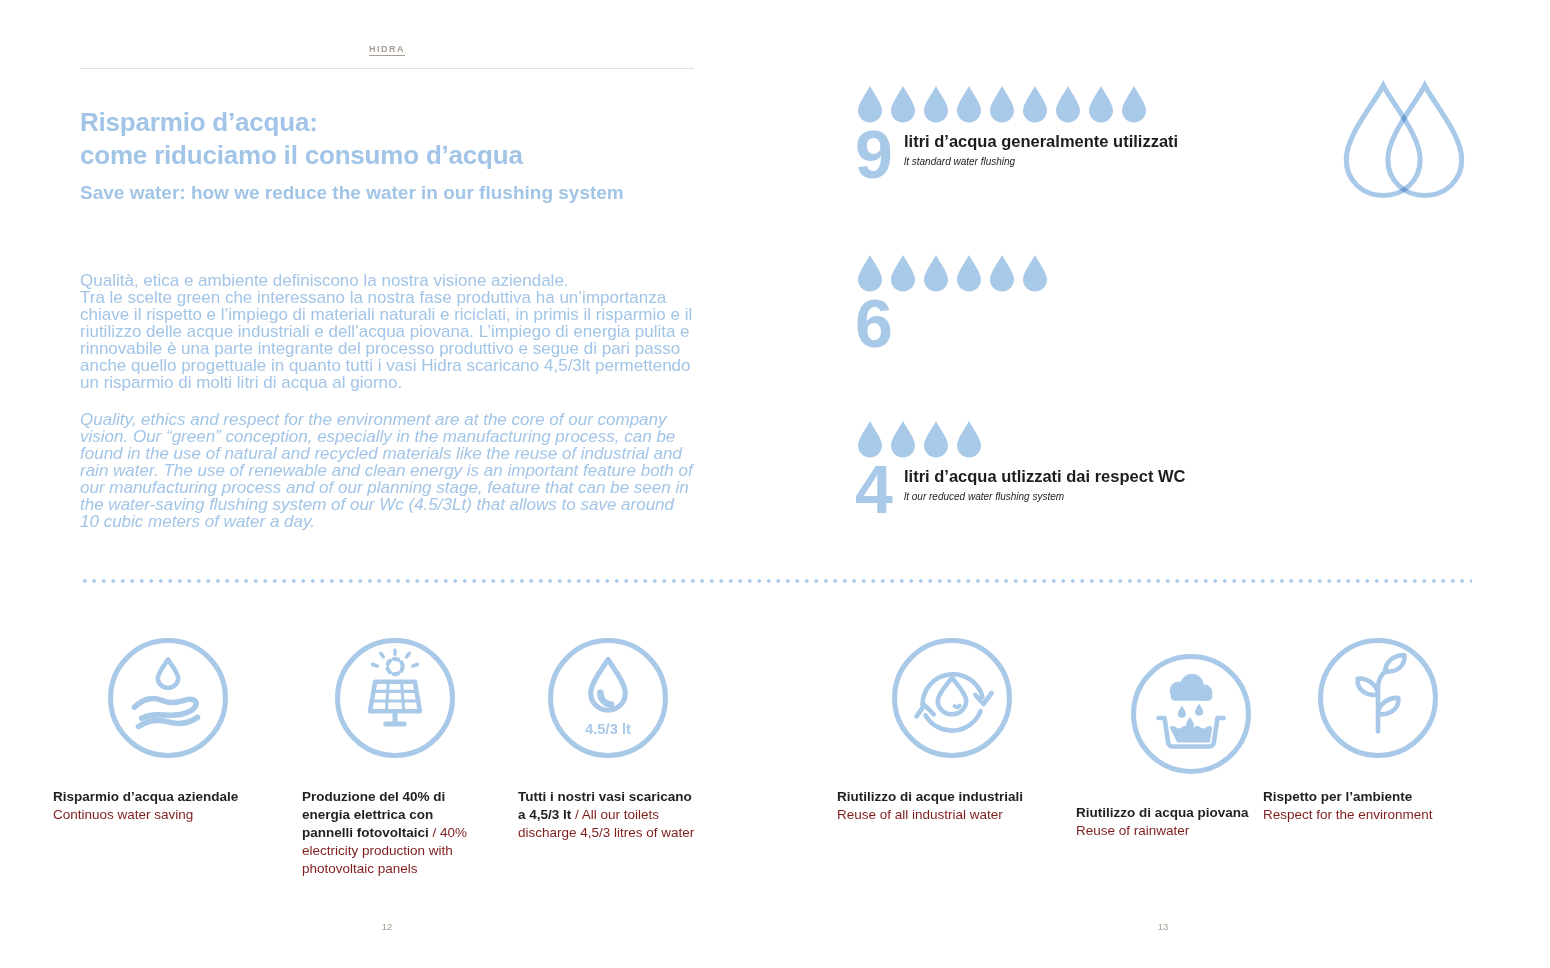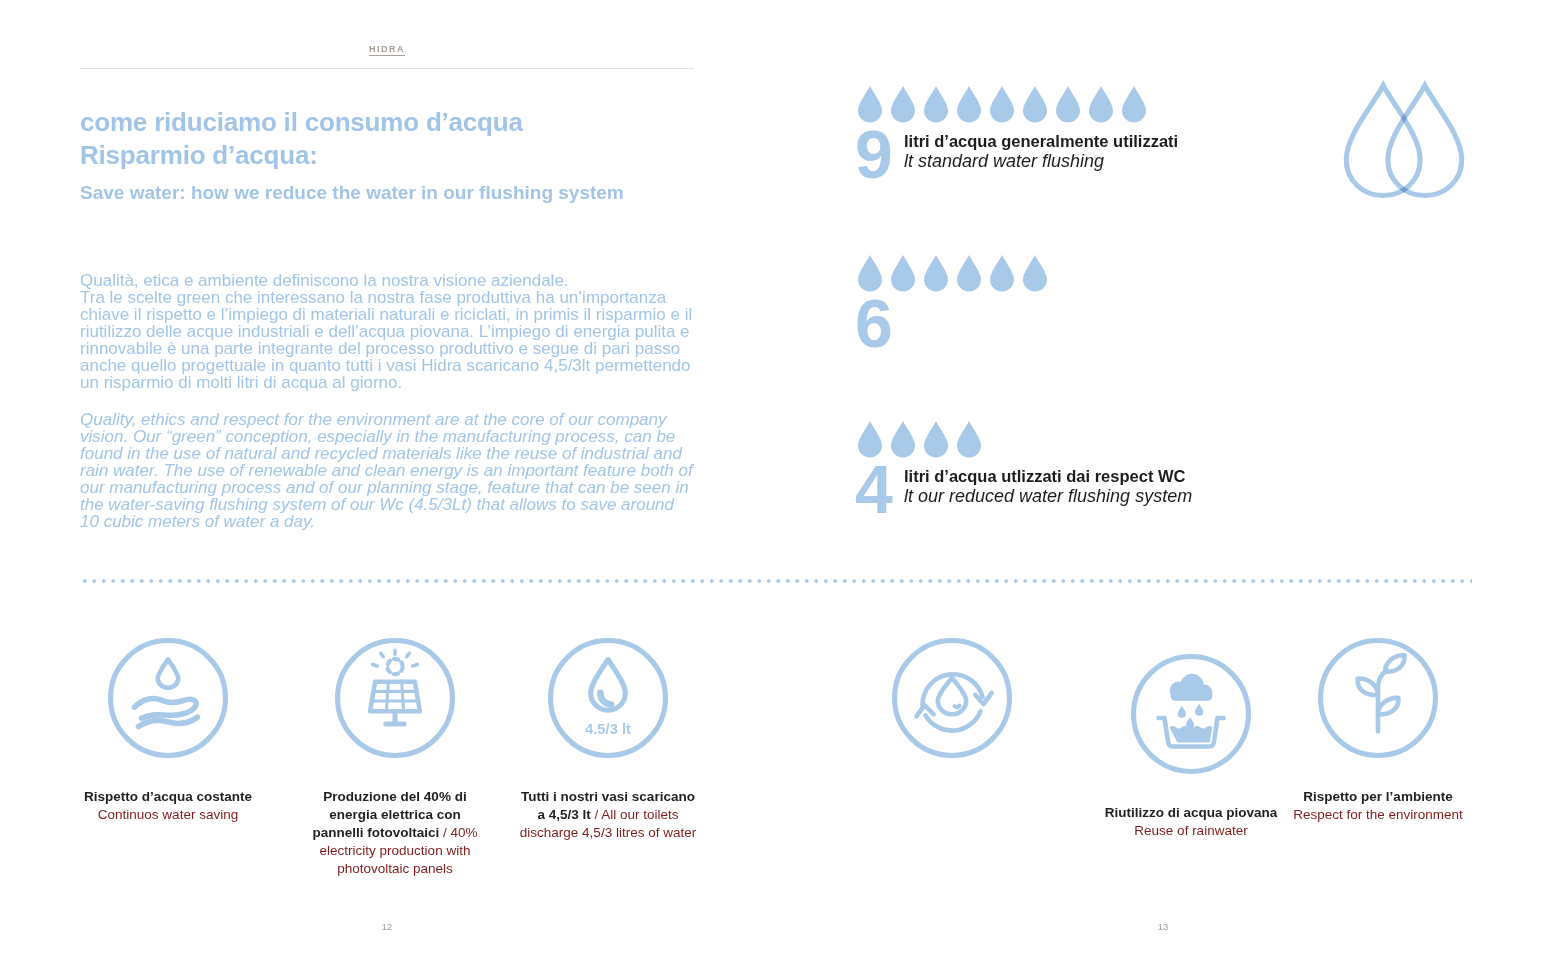--- a/index.html
+++ b/index.html
@@ -28,33 +28,33 @@
   
   .wrow{left:855px;}
   .drops{display:flex;gap:3px;}
   .drop{width:30px;height:38px;display:block;}
   .drop path{fill:#a9c9e9;}
   .wmeta{display:flex;align-items:flex-start;}
   .wnum{font-size:68px;line-height:52px;font-weight:bold;color:#a9c9e9;width:40px;
         letter-spacing:-2px;}
   .wtext{margin-left:9px;padding-top:4px;}
   .wit{font-size:16.5px;font-weight:bold;line-height:19px;}
-  .wen{font-size:18px;font-style:italic;line-height:19px;margin-top:1px;}
+  .wen{font-size:10px;font-style:italic;line-height:19px;margin-top:1px;}
 
   
   .logo{left:1337px;top:74px;width:134px;height:134px;}
   .logo path{fill:none;stroke:#a9c9e9;stroke-width:5.5;mix-blend-mode:multiply;}
 
   
   .dotline{left:80px;top:579px;width:1392px;height:4px;
     background-image:radial-gradient(circle,#aecdea 1.6px,rgba(0,0,0,0) 1.8px);
     background-size:9.5px 4px;background-repeat:repeat-x;}
 
   
-  .feature{top:637px;text-align:center;}
+  .feature{top:637px;text-align:left;}
   .ficon{width:122px;height:122px;display:block;margin:0 auto;}
   .ficon .ring{fill:none;stroke:#a9c9e9;stroke-width:5;}
   .ficon .st{fill:none;stroke:#a9c9e9;stroke-linecap:round;stroke-linejoin:round;}
   .ficon .fl{fill:#a9c9e9;stroke:none;}
   .ficon .badge{fill:#a9c9e9;font-weight:bold;font-size:14.5px;
                 font-family:"Liberation Sans","DejaVu Sans",sans-serif;}
   .caption{margin-top:29px;font-size:13.5px;line-height:18px;}
   .caption b{color:#231f20;}
   .caption .fen{color:#7f1d1d;}
   .cap-stacked b,.cap-stacked .fen{display:block;}
@@ -66,22 +66,22 @@
 </head>
 <body>
 
 <div class="abs brand-wrap">
   <span class="brand">HIDRA</span>
 </div>
 <div class="abs hairline"></div>
 
 <section class="abs left-col">
   <h1 class="title">
+    <span>Risparmio d’acqua:</span>
     <span>come riduciamo il consumo d’acqua</span>
-    <span>Risparmio d’acqua:</span>
   </h1>
   <h2 class="subtitle">Save water: how we reduce the water in our flushing system</h2>
   <p class="para para-it">Qualità, etica e ambiente definiscono la nostra visione aziendale.
 Tra le scelte green che interessano la nostra fase produttiva ha un’importanza chiave il rispetto e l’impiego di materiali naturali e riciclati, in primis il risparmio e il riutilizzo delle acque industriali e dell’acqua piovana. L’impiego di energia pulita e rinnovabile è una parte integrante del processo produttivo e segue di pari passo anche quello progettuale in quanto tutti i vasi Hidra scaricano 4,5/3lt permettendo un risparmio di molti litri di acqua al giorno.</p>
   <p class="para para-en">Quality, ethics and respect for the environment are at the core of our company vision. Our “green” conception, especially in the manufacturing process, can be found in the use of natural and recycled materials like the reuse of industrial and rain water. The use of renewable and clean energy is an important feature both of our manufacturing process and of our planning stage, feature that can be seen in the water-saving flushing system of our Wc (4.5/3Lt) that allows to save around 10 cubic meters of water a day.</p>
 </section>
 
 <div class="abs wrow" style="top:85px">
   <div class="drops">
       <svg class="drop" viewBox="0 0 30 38">
@@ -185,21 +185,21 @@
 <div class="abs dotline"></div>
 
 <figure class="abs feature" style="left:53px;width:230px;margin:0">
   <svg class="ficon" viewBox="0 0 120 120">
     <circle class="ring" cx="60" cy="60" r="56.5"></circle>
     <path class="st" stroke-width="4.5" d="M60,22 C56.5,27.5 50,35.5 50,40.5 C50,45.8 54.5,50 60,50 C65.5,50 70,45.8 70,40.5 C70,35.5 63.5,27.5 60,22 Z"></path>
     <path class="st" stroke-width="5.5" d="M27,69 C35,61 45,58.5 53,62 C60,65 68,65 75,62.5 C83,59.5 90,62 87,68 C84,73.5 74,77 63,77 C53,77 44,75 34,80"></path>
     <path class="st" stroke-width="5.5" d="M31,88 C40,82 50,80.5 60,83.5 C70,86.5 80,85 89,79"></path>
   </svg>
   <figcaption class="caption cap-stacked">
-    <b>Rispetto d’acqua costante</b>
+    <b>Risparmio d’acqua aziendale</b>
       <span class="fen">Continuos water saving</span>
   </figcaption>
 </figure>
 
 <figure class="abs feature" style="left:302px;width:186px;margin:0">
   <svg class="ficon" viewBox="0 0 120 120">
     <circle class="ring" cx="60" cy="60" r="56.5"></circle>
     <circle class="st" stroke-width="4" stroke-dasharray="4.5 4" cx="60" cy="29" r="7.5"></circle>
     <path class="st" stroke-width="3.5" d="M60,13 L60,17 M46,16 L48.5,19.5 M74,16 L71.5,19.5 M38,27 L42.5,28.5 M82,27 L77.5,28.5"></path>
     <path class="st" stroke-width="4.5" d="M40.5,44 L79.5,44 L84.5,73 L35.5,73 Z"></path>
@@ -226,20 +226,24 @@
 <figure class="abs feature" style="left:837px;width:230px;margin:0">
   <svg class="ficon" viewBox="0 0 120 120">
     <circle class="ring" cx="60" cy="60" r="56.5"></circle>
     <path class="st" stroke-width="4.5" d="M60,40 C55,47 46,56 46,62.5 C46,70.2 52.3,76 60,76 C67.7,76 74,70.2 74,62.5 C74,56 65,47 60,40 Z"></path>
     <path class="st" stroke-width="4" d="M62.5,68 Q65.5,70 67.5,67.5"></path>
     <path class="st" stroke-width="4.5" d="M31,67 A30,30 0 0 1 90,59"></path>
     <path class="st" stroke-width="4.5" d="M83,57 L91,66 L99,55"></path>
     <path class="st" stroke-width="4.5" d="M88,73 A30,30 0 0 1 34,77"></path>
     <path class="st" stroke-width="4.5" d="M25,78 L33,67 L42,76"></path>
   </svg>
+  <figcaption class="caption cap-stacked">
+    <b>Riutilizzo di acque industriali</b>
+      <span class="fen">Reuse of all industrial water</span>
+  </figcaption>
 </figure>
 
 <figure class="abs feature" style="left:1060px;width:230px;margin:16px">
   <svg class="ficon" viewBox="0 0 120 120">
     <circle class="ring" cx="60" cy="60" r="56.5"></circle>
     <g class="fl">
       <circle cx="48" cy="37" r="9"></circle>
         <circle cx="61" cy="32" r="11.5"></circle>
         <circle cx="73" cy="39" r="8"></circle>
       <rect x="40" y="38" width="41" height="9" rx="4.5"></rect>

